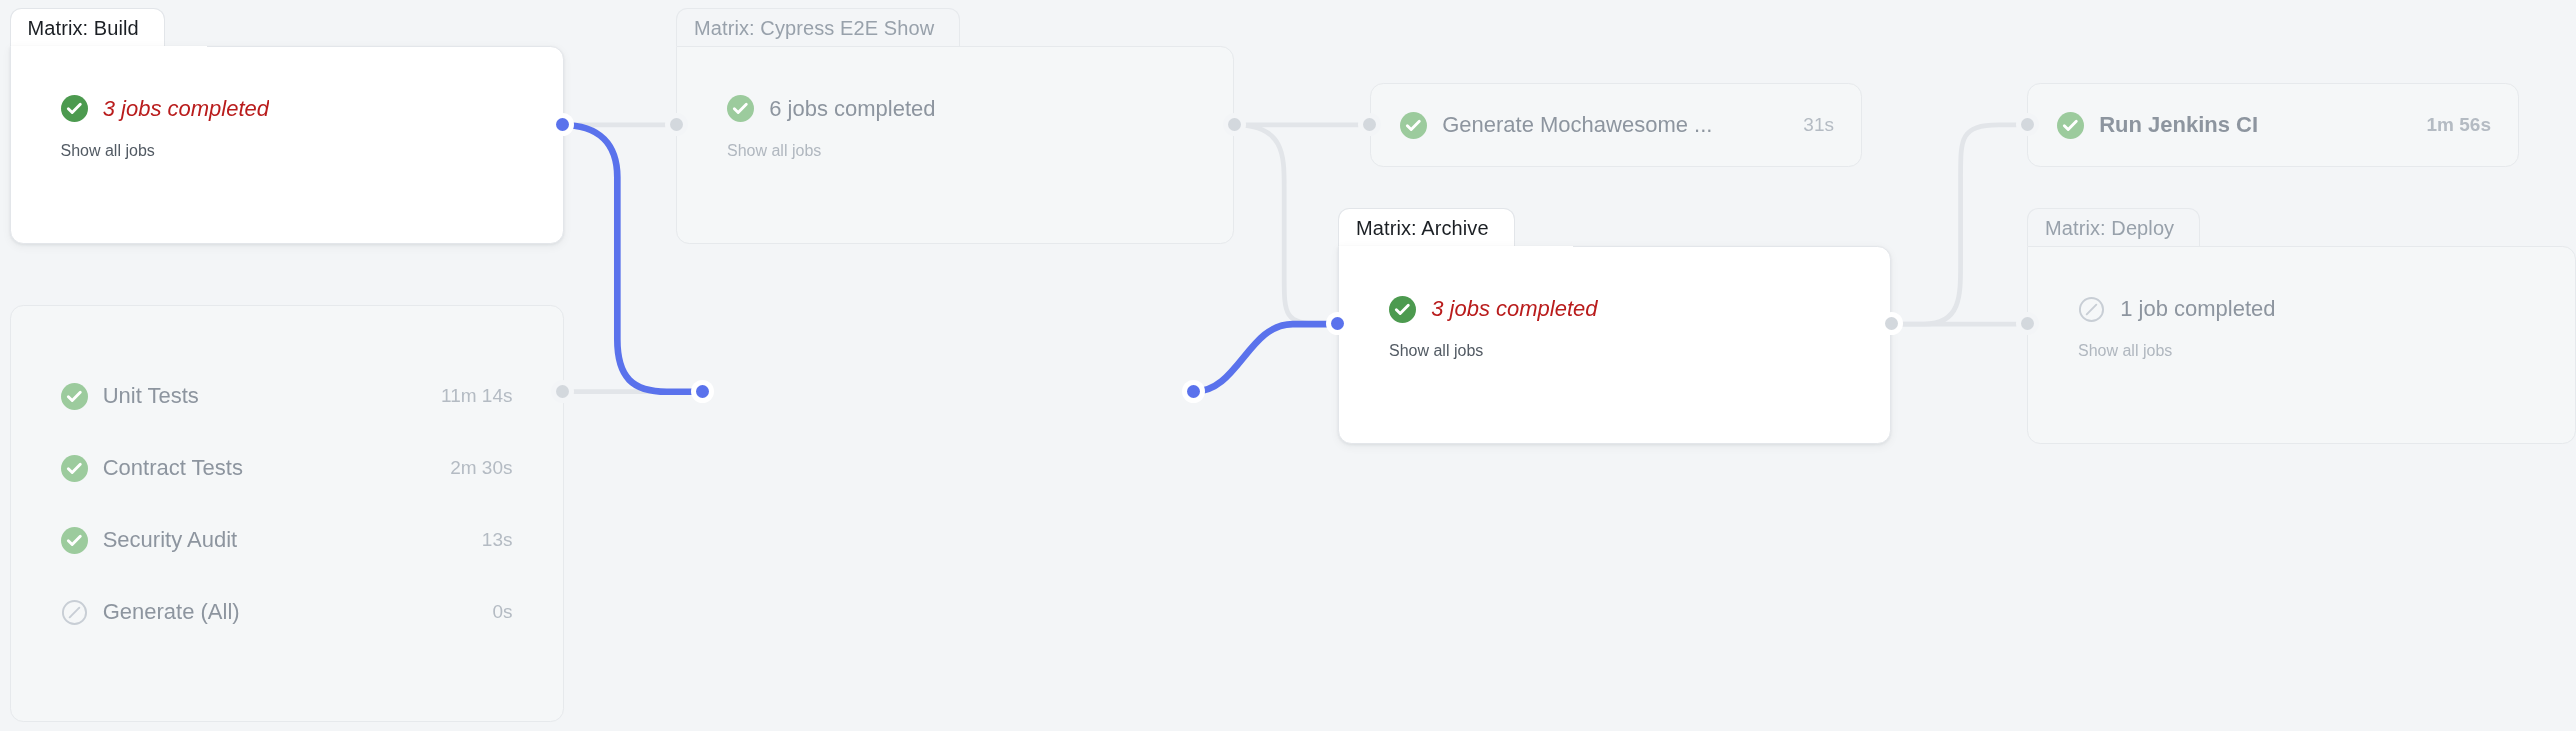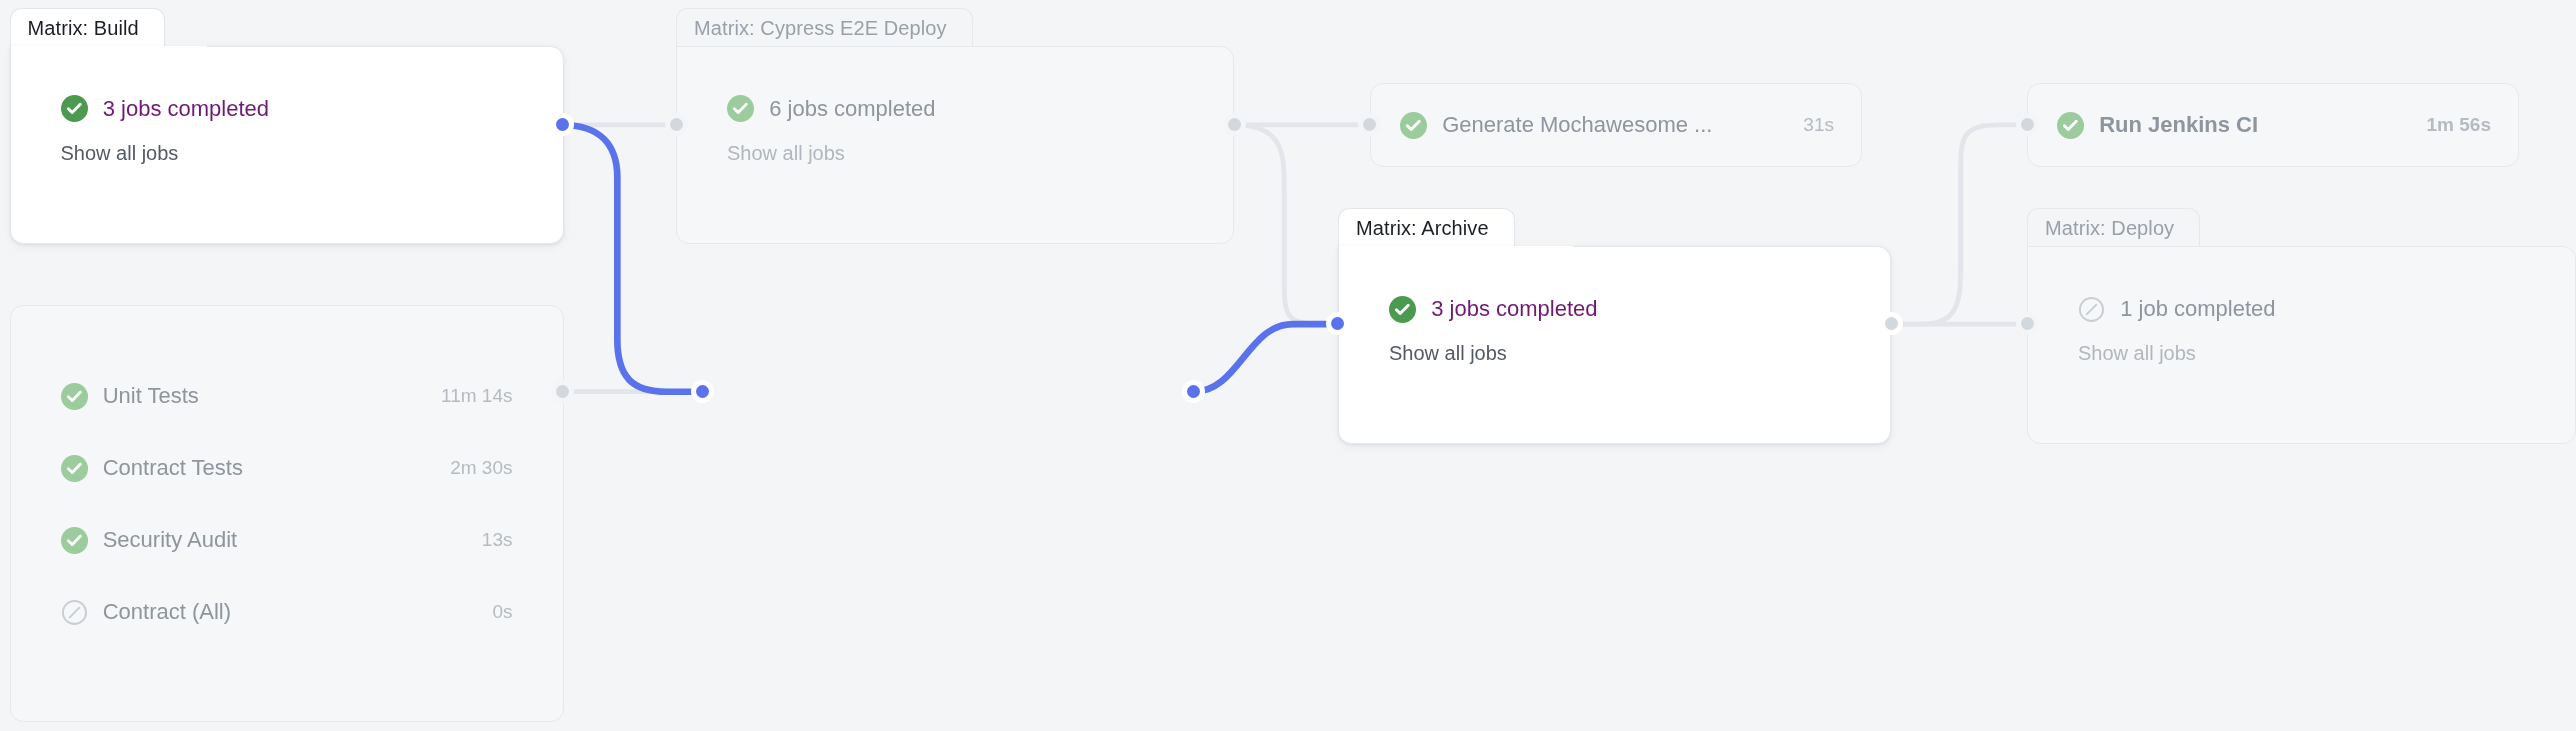--- a/index.html
+++ b/index.html
@@ -82,27 +82,27 @@
     font-size: 22px;
     white-space: nowrap;
     overflow: hidden;
     text-overflow: ellipsis;
   }
   .row .dur {
     font-size: 19px;
     margin-left: auto;
     white-space: nowrap;
   }
-  .active-text .label { color: #701a75; }
+  .active-text .label { color: #b91c1c; font-style: italic; }
   .active-text .dur   { color: #6d7580; }
   .muted-text .label  { color: #8d959f; }
   .muted-text .dur    { color: #b4bbc3; }
 
   .sublink {
-    font-size: 20px;
+    font-size: 16px;
     margin-top: 17px;
   }
   .sublink.active-link { color: #525a63; }
   .sublink.muted-link  { color: #b0b7bf; }
 
   
   .sicon {
     width: 27px; height: 27px;
     flex: 0 0 27px;
     margin-right: 15.2px;
@@ -203,31 +203,31 @@
         <span class="label">Security Audit</span>
         <span class="dur">13s</span>
       </div>
       <div class="row muted-text">
         <span class="sicon skipped">
           <svg width="27" height="27" viewBox="0 0 28 28">
               <circle cx="14" cy="14" r="12" fill="none" stroke="#c8ced5" stroke-width="2"></circle>
               <line x1="9" y1="19" x2="19" y2="9" stroke="#c8ced5" stroke-width="2" stroke-linecap="round"></line>
             </svg>
         </span>
-        <span class="label">Contract (All)</span>
+        <span class="label">Generate (All)</span>
         <span class="dur">0s</span>
       </div>
     </div>
   </div>
   <div class="port" style="left:551px; top:380px;">
       <i></i>
     </div>
 
   <div class="node-group" style="left:676px; top:7.6px;">
-    <div class="tab muted">Matrix: Cypress E2E Deploy</div>
+    <div class="tab muted">Matrix: Cypress E2E Show</div>
     <div class="card muted has-tab" style="width:558px; height:198px; padding:46px 0 0 50px;">
       <div class="row muted-text" style="width:476px;">
         <span class="sicon success-muted">
           <svg width="27" height="27" viewBox="0 0 28 28">
               <path d="M7.6 14.2 l4 4 l8.4 -8.6" fill="none" stroke="#ffffff" stroke-width="3" stroke-linecap="round" stroke-linejoin="round"></path>
             </svg>
         </span>
         <span class="label">6 jobs completed</span>
       </div>
       <div class="sublink muted-link">Show all jobs</div>

